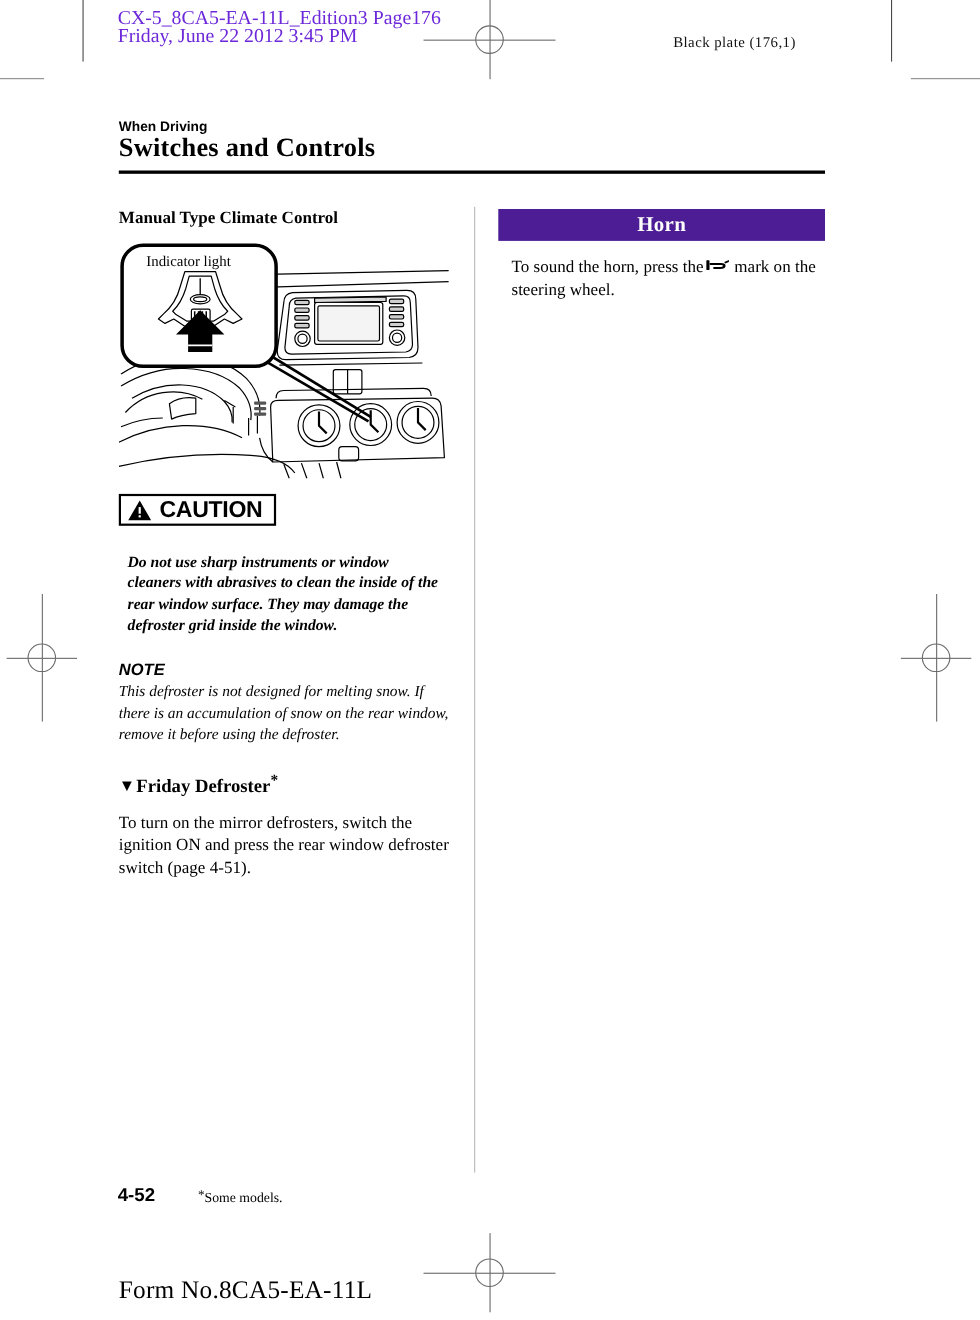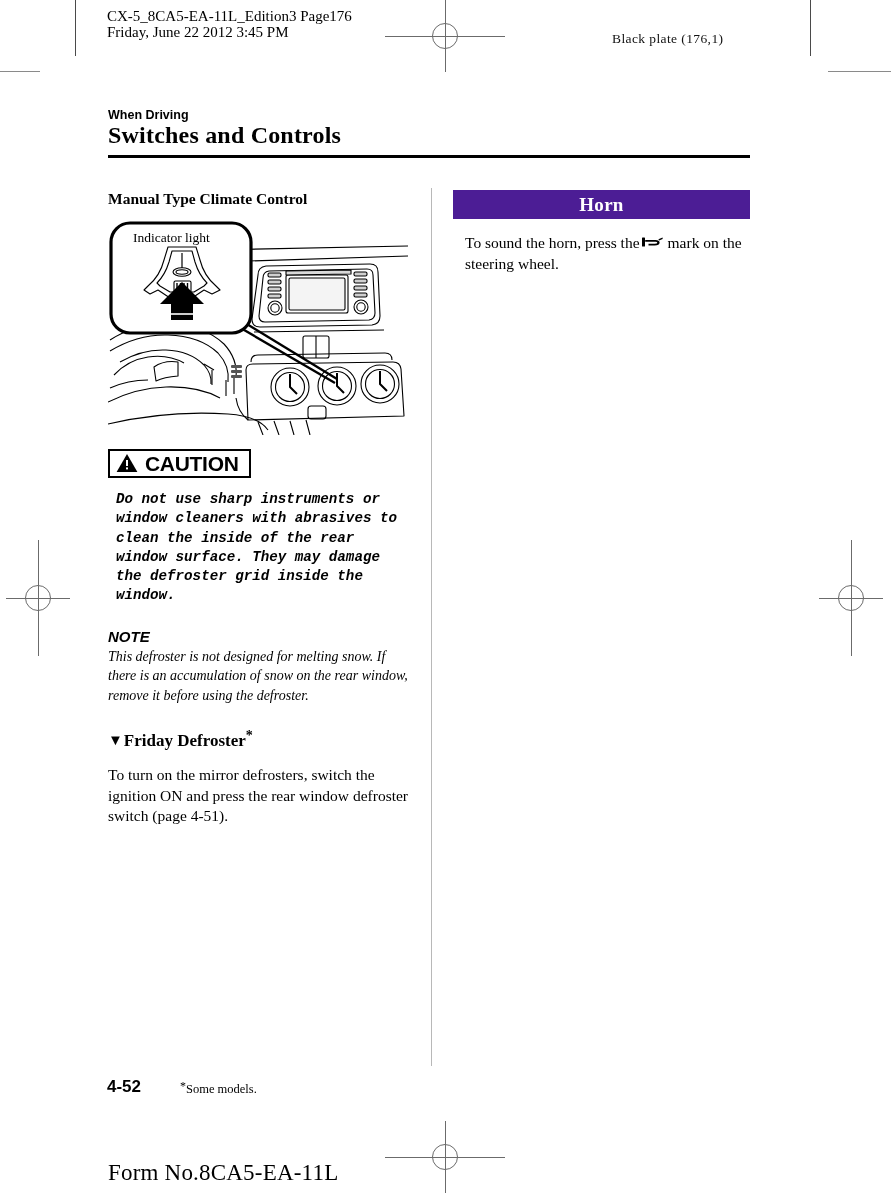--- a/index.html
+++ b/index.html
@@ -54,24 +54,24 @@
     background: #6b6b6b;
     top: 0;
   }
 
   
   .slug {
     position: absolute;
     left: 107px;
     top: 8px;
     font-family: "Liberation Serif", serif;
-    font-size: 15px;
+    font-size: 18px;
     line-height: 16px;
     white-space: pre-line;
-    color: #000000;
+    color: #6d28d9;
   }
   .blackplate {
     position: absolute;
     left: 612px;
     top: 31px;
     font-family: "Liberation Serif", serif;
     font-size: 13.5px;
     letter-spacing: 0.4px;
     color: #111;
   }
@@ -137,37 +137,37 @@
     position: relative;
     width: 300px;
     height: 215px;
     margin-bottom: 14px;
   }
   .figure svg { display: block; }
 
   
   .caution-box {
     display: inline-flex;
-    align-items: flex-start;
+    align-items: flex-end;
     gap: 7px;
     border: 2.5px solid #000;
     padding: 2px 10px 2px 6px;
-    margin-bottom: 12px;
+    margin-bottom: 24px;
   }
   .caution-word {
     font-family: "Liberation Sans", sans-serif;
     font-weight: bold;
     font-size: 21px;
     letter-spacing: -0.3px;
     line-height: 1;
   }
   .warn-tri { display: block; }
 
   .caution-text {
-    font-family: Liberation Mono, monospace;
+    font-family: Liberation Serif, serif;
     font-style: italic;
     font-weight: bold;
     font-size: 14.2px;
     line-height: 19.3px;
     margin: 0 0 0 8px;
     width: 288px;
   }
 
   .note-label {
     font-family: Liberation Sans, sans-serif;

